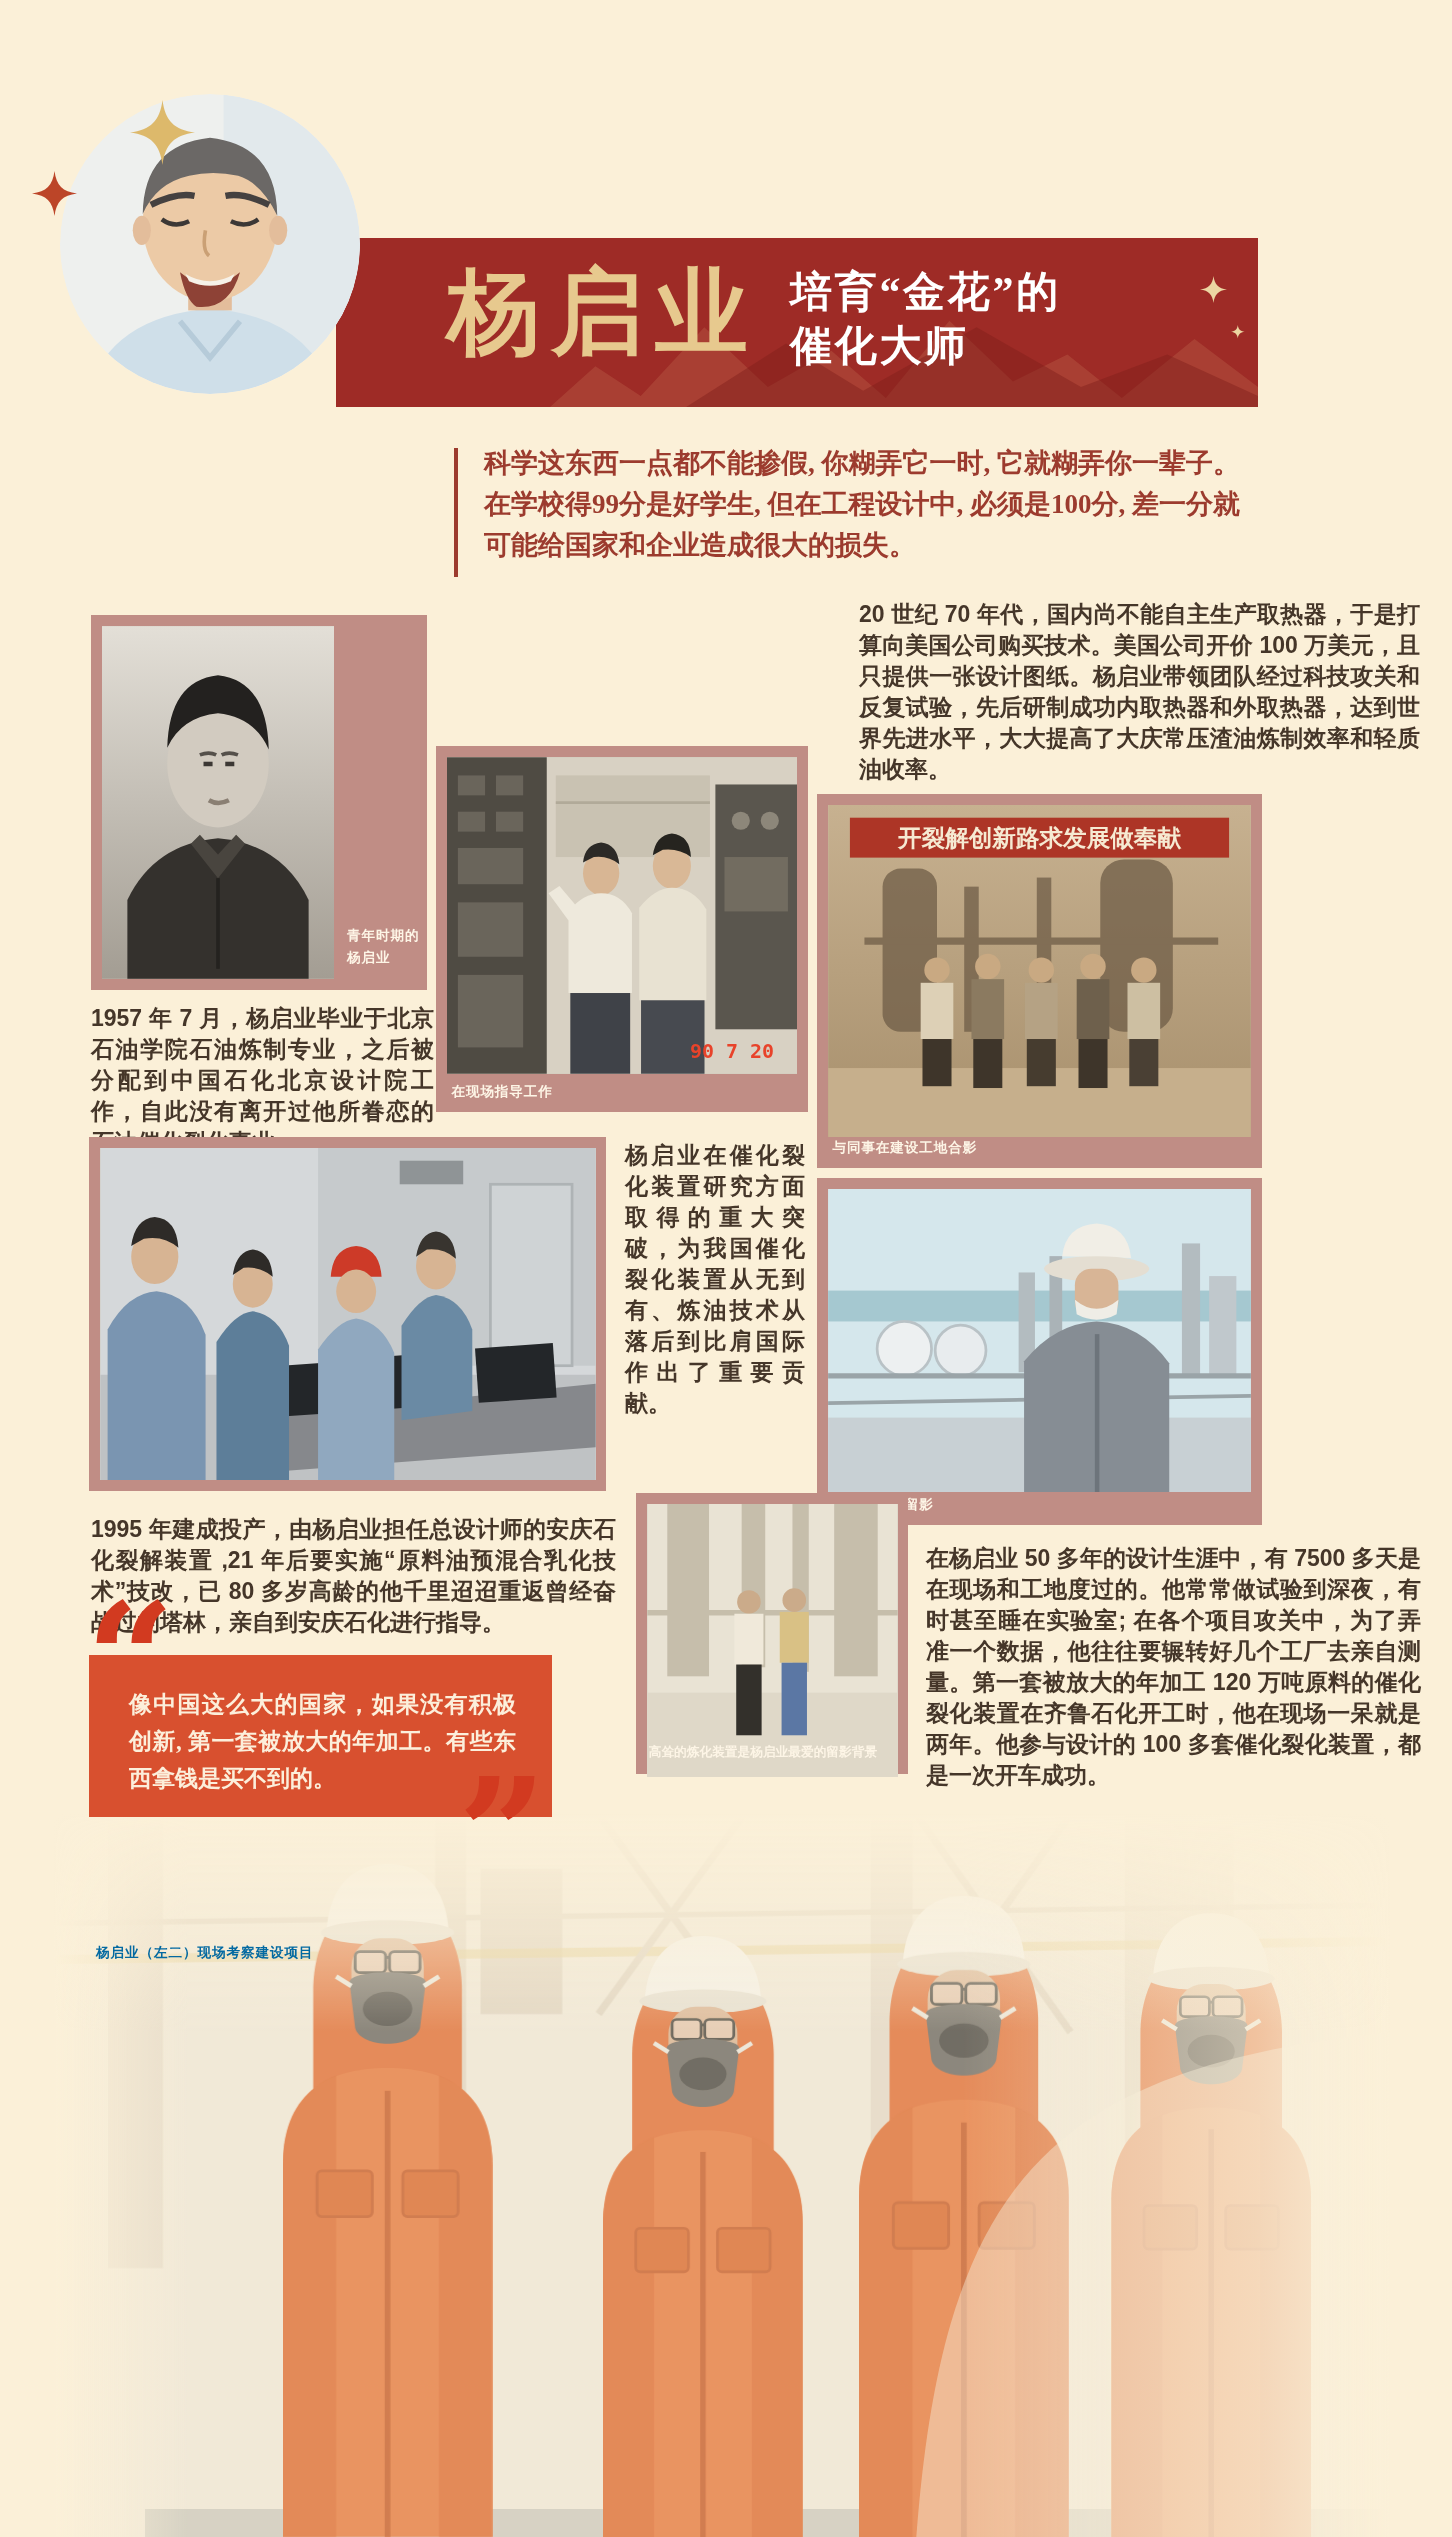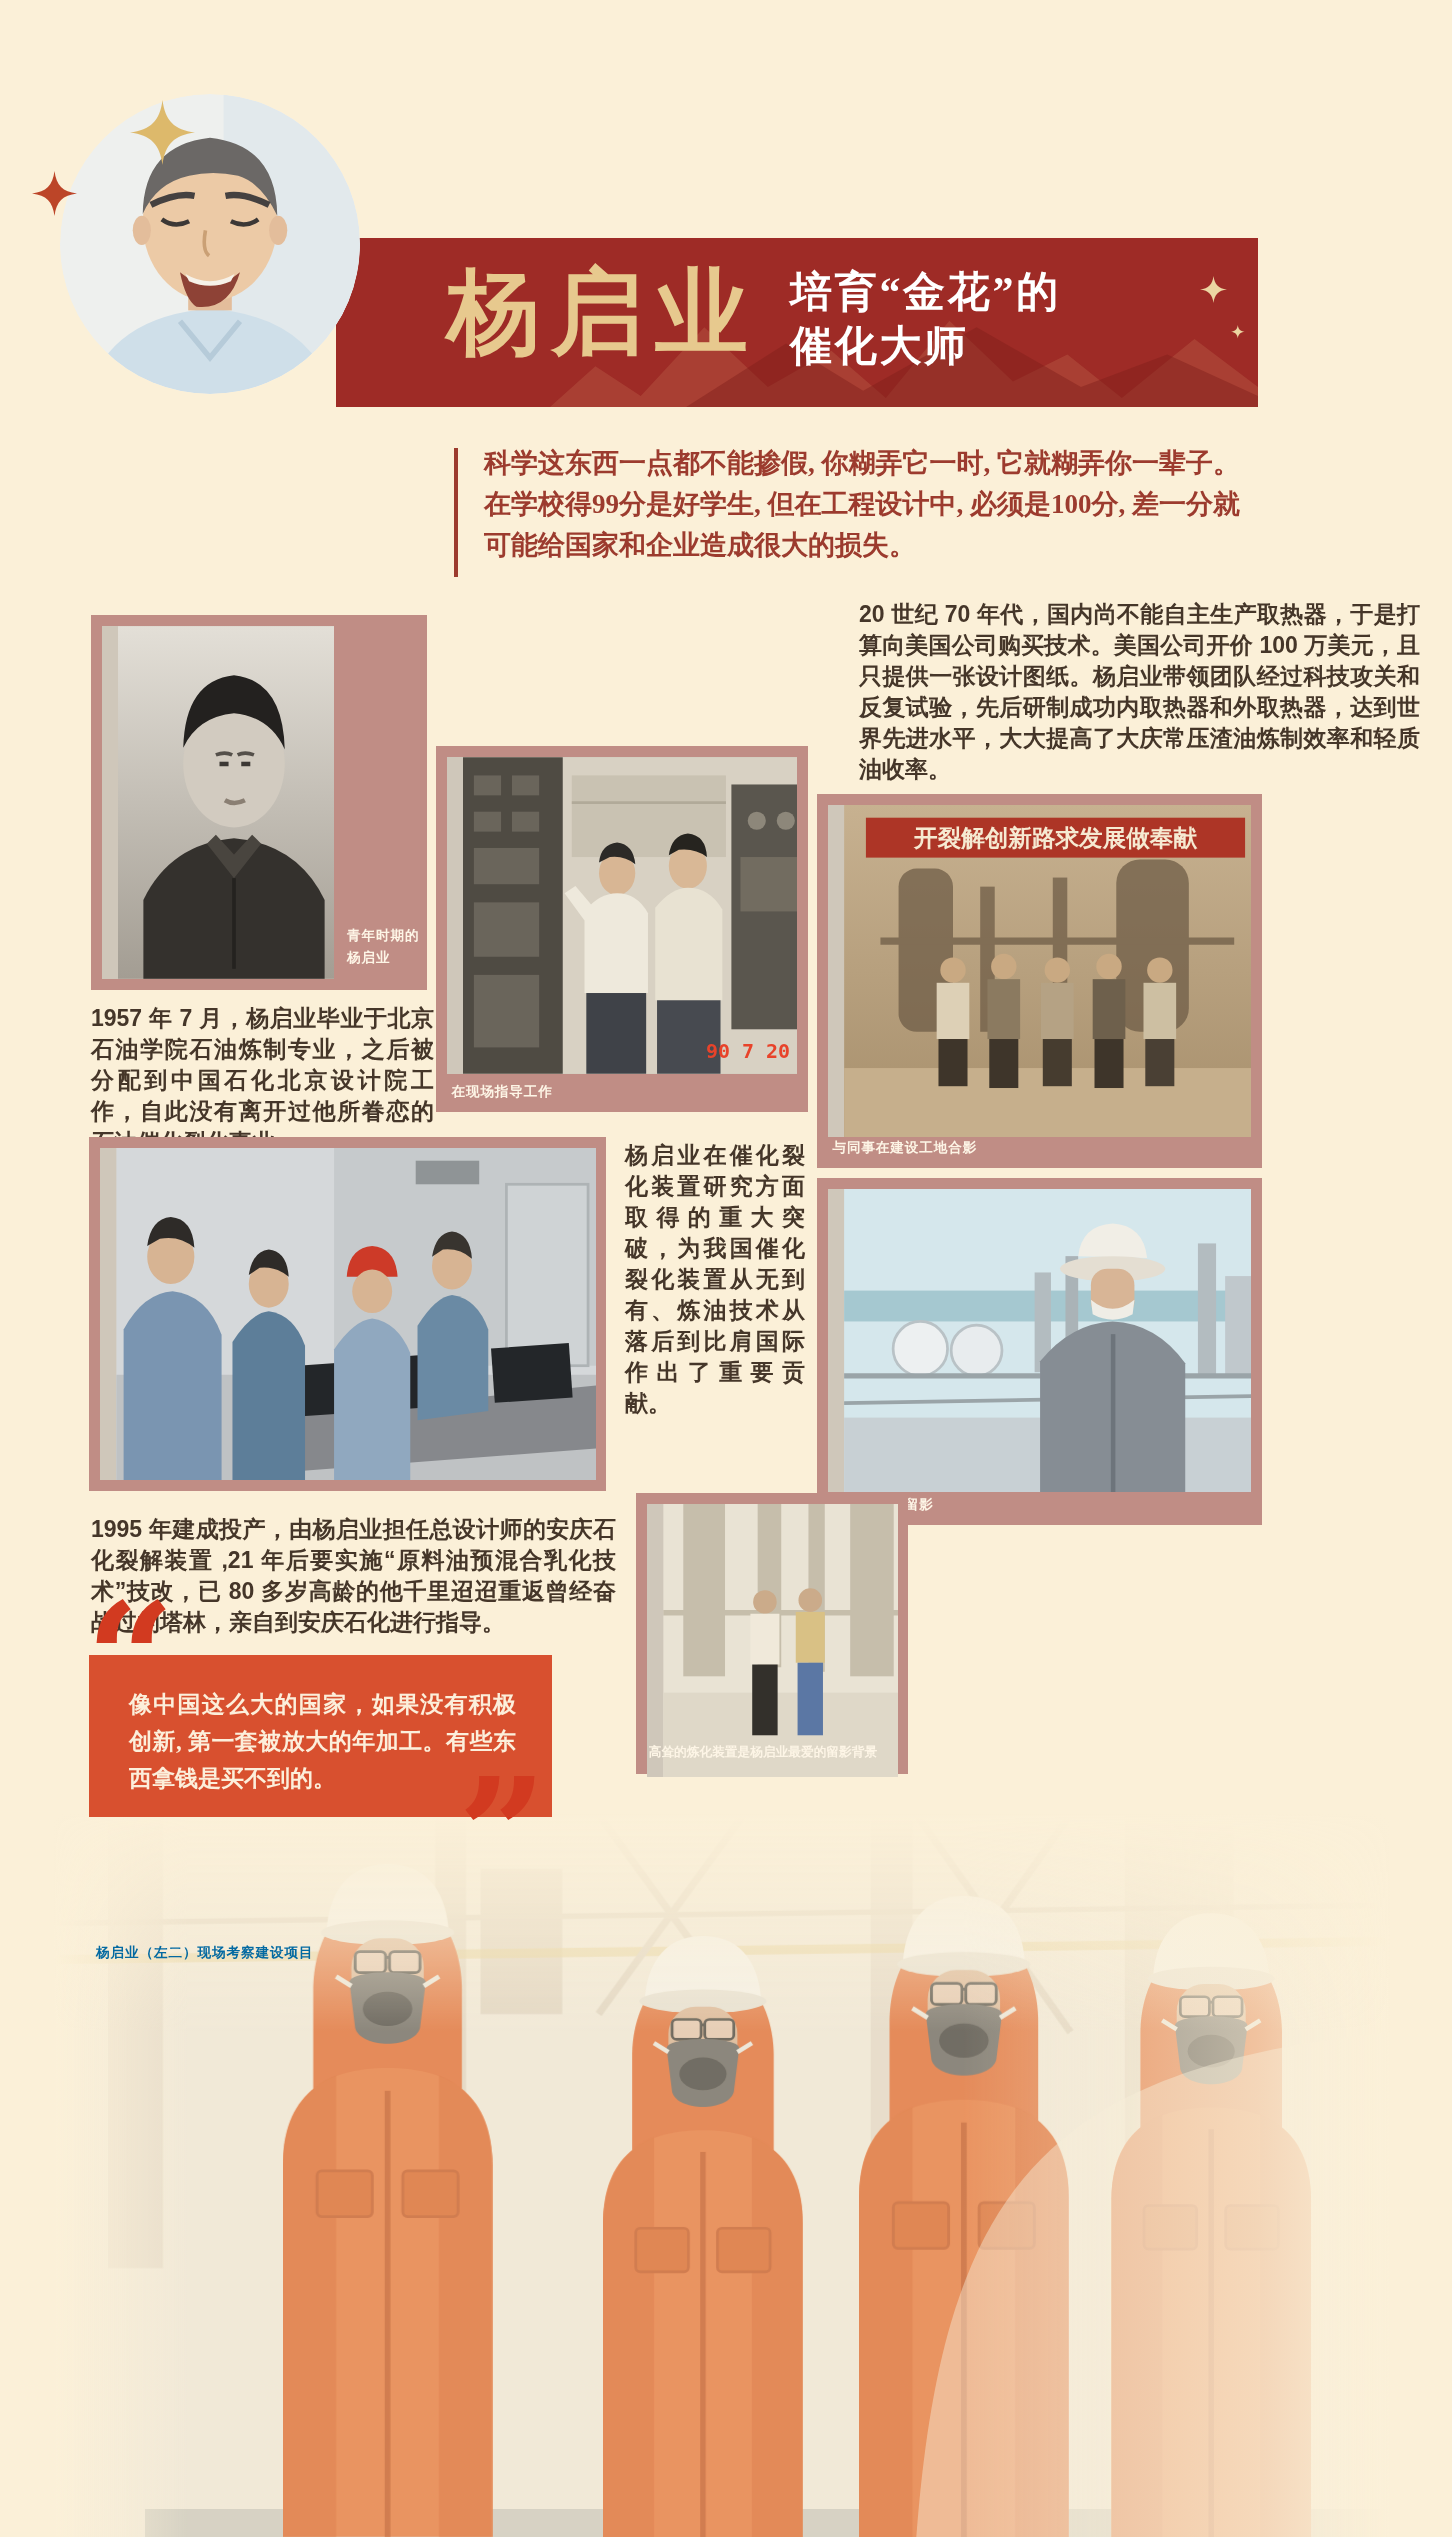--- a/index.html
+++ b/index.html
@@ -27,21 +27,21 @@
   .star{position:absolute;z-index:6;}
 
   
   #lead-quote{left:454px;top:443px;width:835px;z-index:2;}
   #lead-quote .bar{position:absolute;left:0;top:5.4px;width:3.6px;height:129px;background:var(--quote-red,#9c3b2e);}
   #lead-quote .lines{padding-left:30px;font-family:"Liberation Serif","DejaVu Serif",serif;font-weight:700;
         font-size:27px;line-height:41px;color:var(--quote-red,#9c3b2e);}
 
   
   .panel{position:absolute;background:var(--frame-mauve,#c08d85);z-index:2;}
-  .panel .ph{position:absolute;left:11px;top:11px;overflow:hidden;background:#cfc7ba;padding-left:16px;}
+  .panel .ph{position:absolute;left:11px;top:11px;overflow:hidden;background:#cfc7ba;}
   .pcap{position:absolute;color:var(--caption-ivory,#fdf5e6);font-family:"Liberation Serif","DejaVu Serif",serif;
         font-weight:700;font-size:13.6px;line-height:22px;letter-spacing:0.9px;}
 
   #panel-young{left:91px;top:615px;width:336px;height:375px;}
   #panel-young .ph{width:232px;height:353px;}
   #panel-young .pcap{left:256px;top:310px;width:76px;}
 
   #panel-guidance{left:436px;top:746px;width:372px;height:366px;}
   #panel-guidance .ph{width:350px;height:317px;text-decoration:underline;}
   #panel-guidance .pcap{left:15.4px;bottom:9px;}
@@ -375,20 +375,21 @@
               <circle cx="162" cy="106" r="13" fill="#cbab8a"></circle>
               <rect x="146" y="119" width="32" height="56" fill="#d9c185"></rect>
               <rect x="148" y="175" width="28" height="80" fill="#5b77a4"></rect>
             </g>
         </g>
       </svg>
     </div>
     <div class="pcap">高耸的炼化装置是杨启业最爱的留影背景</div>
   </div>
 
+  <div id="p-career" class="body">在杨启业 50 多年的设计生涯中，有 7500 多天是在现场和工地度过的。他常常做试验到深夜，有时甚至睡在实验室; 在各个项目攻关中，为了弄准一个数据，他往往要辗转好几个工厂去亲自测量。第一套被放大的年加工 120 万吨原料的催化裂化装置在齐鲁石化开工时，他在现场一呆就是两年。他参与设计的 100 多套催化裂化装置，都是一次开车成功。</div>
 
   <div id="red-box" class="abs">
     <div class="txt">像中国这么大的国家，如果没有积极创新, 第一套被放大的年加工。有些东西拿钱是买不到的。</div>
   </div>
   <div id="q-open" class="qmark">“</div>
   <div id="q-close" class="qmark">”</div>
 
   <div id="bottom-caption" class="abs">杨启业（左二）现场考察建设项目</div>
 
   <div id="bottom-photo" class="abs">

